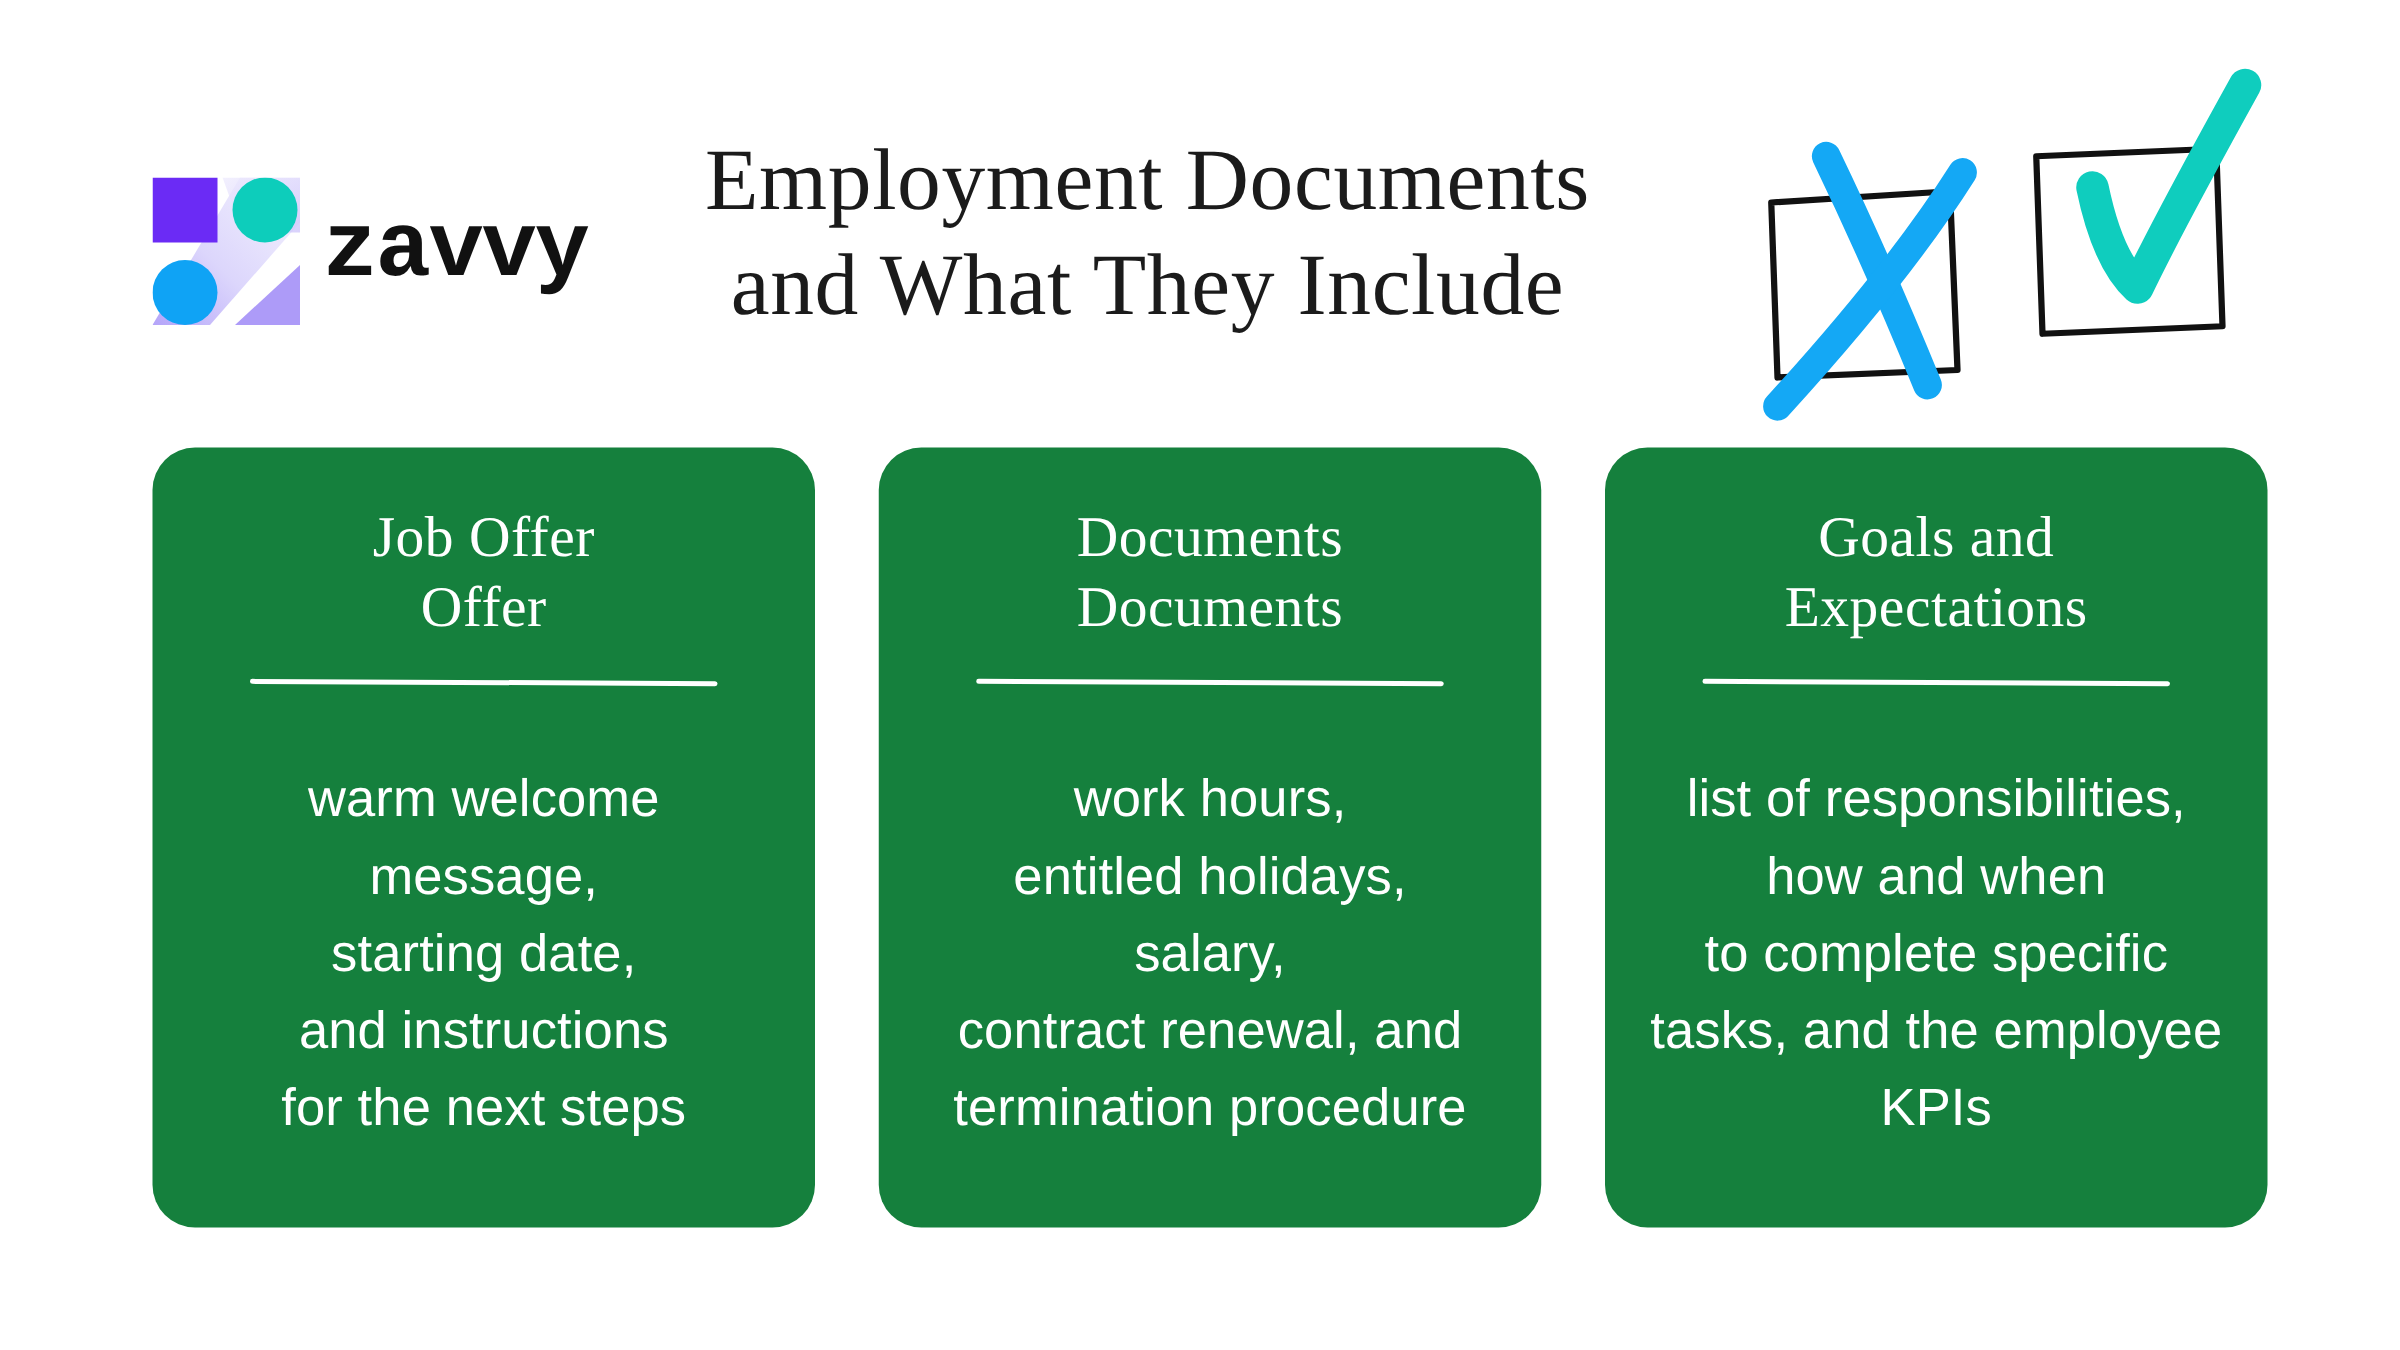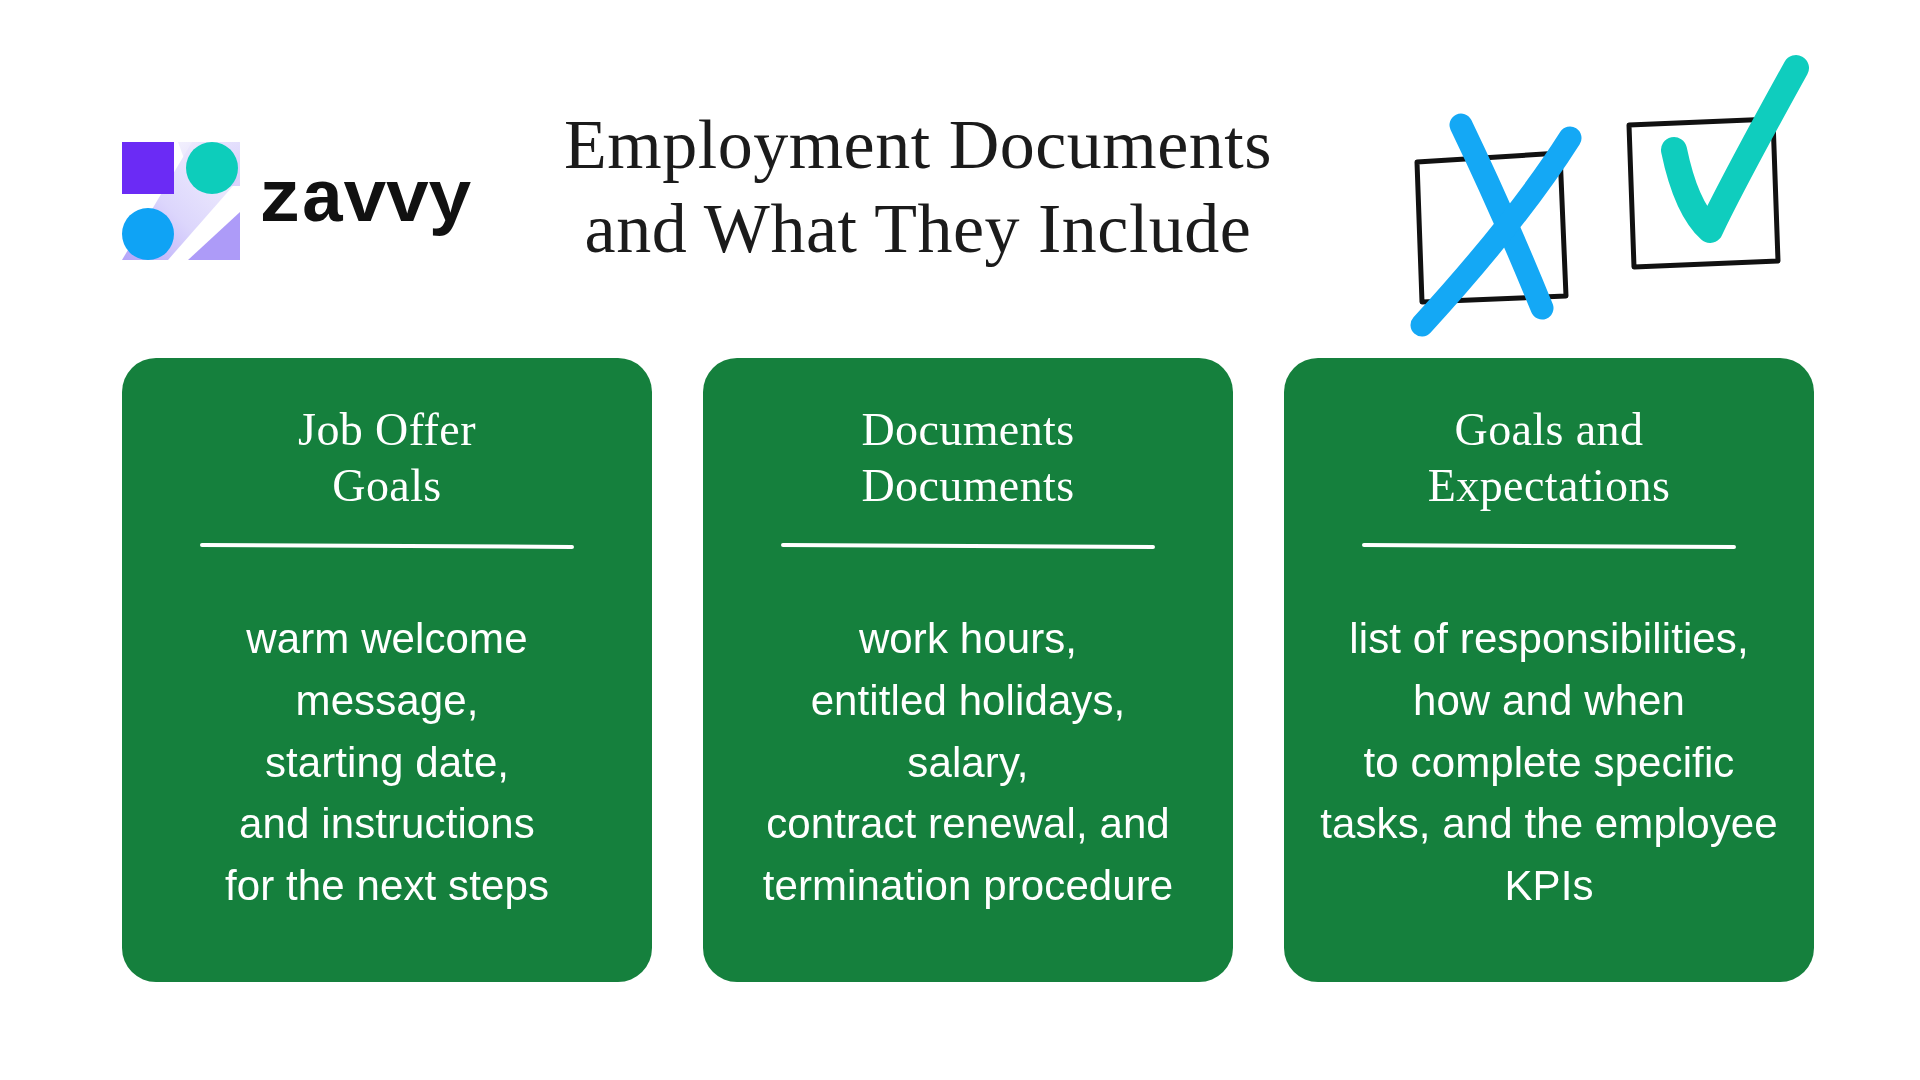--- a/index.html
+++ b/index.html
@@ -187,21 +187,21 @@
       </g>
     </svg>
   </div>
 </div>
 
 <div id="cards">
 
   <div class="card">
     <div class="card-title">
       <span class="cline">Job Offer</span>
-      <span class="cline">Goals</span>
+      <span class="cline">Offer</span>
     </div>
     <div class="card-divider"></div>
     <div class="card-body">warm welcome message,
 starting date,
 and  instructions
 for the next steps</div>
   </div>
 
   <div class="card">
     <div class="card-title">

